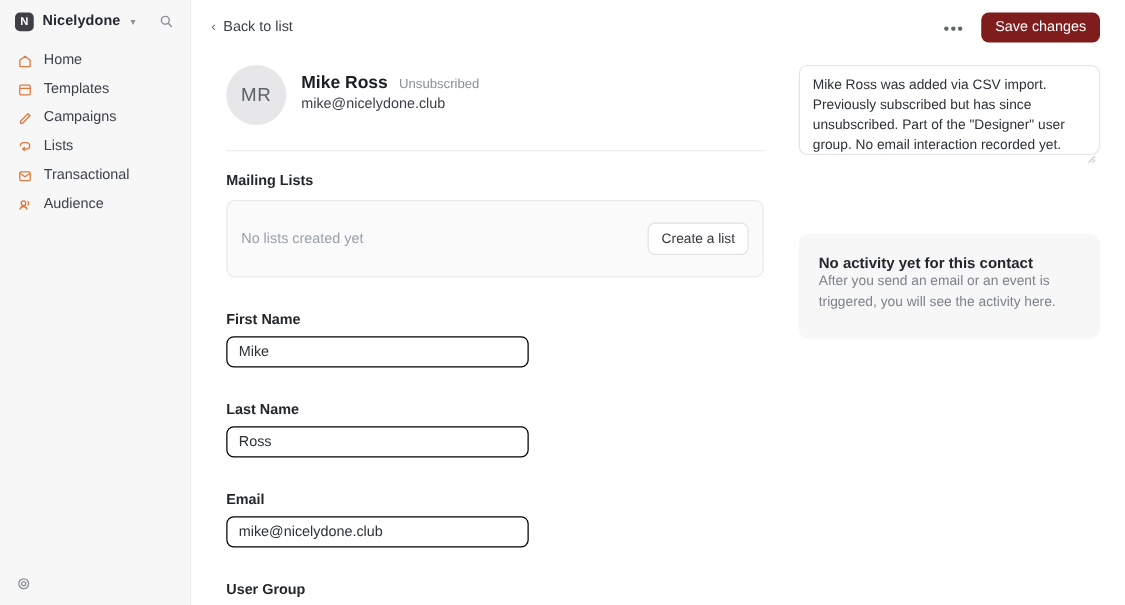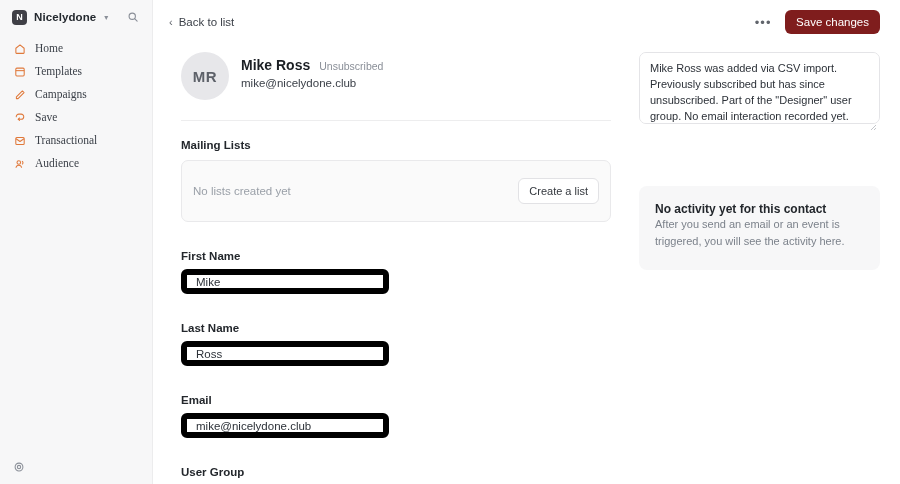--- a/index.html
+++ b/index.html
@@ -73,21 +73,20 @@
   .nav-item {
     display: flex;
     align-items: center;
     gap: 9px;
     height: 22px;
     padding: 0 6px;
     border-radius: 5px;
     font-size: 11.5px;
     color: #3c4149;
     cursor: default;
-    font-family: Liberation Serif, serif;
   }
   .nav-item .nav-icon {
     width: 13px; height: 13px;
     display: flex; align-items: center; justify-content: center;
     flex: 0 0 13px;
   }
   .nav-label { line-height: 1; }
   .sidebar-bottom {
     position: absolute;
     left: 0; right: 0; bottom: 0;
@@ -173,21 +172,21 @@
   }
   .avatar {
     width: 48px; height: 48px;
     border-radius: 50%;
     background: #e7e7ea;
     color: #5d6169;
     display: flex;
     align-items: center;
     justify-content: center;
     font-size: 15px;
-    font-weight: 700;
+    font-weight: 400;
     letter-spacing: 0.5px;
     flex: 0 0 48px;
   }
   .contact-meta { padding-top: 5px; }
   .contact-name-row {
     display: flex;
     align-items: baseline;
     gap: 9px;
   }
   .contact-name {
@@ -249,23 +248,23 @@
   }
 
   .field { margin-top: 28px; }
   .field-label {
     font-size: 11.5px;
     font-weight: 700;
     color: #23272c;
     margin-bottom: 7px;
   }
   .field-input {
-    width: 208px;
+    width: 242px;
     height: 25px;
-    border: 6px solid #000000;
+    border: 1px solid #000000;
     border-radius: 6px;
     background: #ffffff;
     font-size: 11.5px;
     color: #2c3138;
     padding: 0 9px;
     font-family: inherit;
     outline: none;
   }
   .field-input::placeholder { color: #b4b8bf; }
 
@@ -355,21 +354,21 @@
         </span>
         <span class="nav-label">Campaigns</span>
       </div>
       <div class="nav-item">
         <span class="nav-icon">
           <svg width="12" height="12" viewBox="0 0 16 16" fill="none" stroke="#e0793b" stroke-width="1.4" stroke-linecap="round">
             <path d="M3 6.2a3.4 3.4 0 0 1 3.4-3.4h3.2a3.4 3.4 0 0 1 0 6.8H6"></path>
               <path d="M7.4 11.2L5.6 9.6l1.8-1.6"></path>
           </svg>
         </span>
-        <span class="nav-label">Save</span>
+        <span class="nav-label">Lists</span>
       </div>
       <div class="nav-item">
         <span class="nav-icon">
           <svg width="12" height="12" viewBox="0 0 16 16" fill="none" stroke="#e0793b" stroke-width="1.4" stroke-linejoin="round">
             <rect x="2.4" y="3.4" width="11.2" height="9.2" rx="1.3"></rect>
               <path d="M2.8 5l5.2 3.6L13.2 5"></path>
           </svg>
         </span>
         <span class="nav-label">Transactional</span>
       </div>

